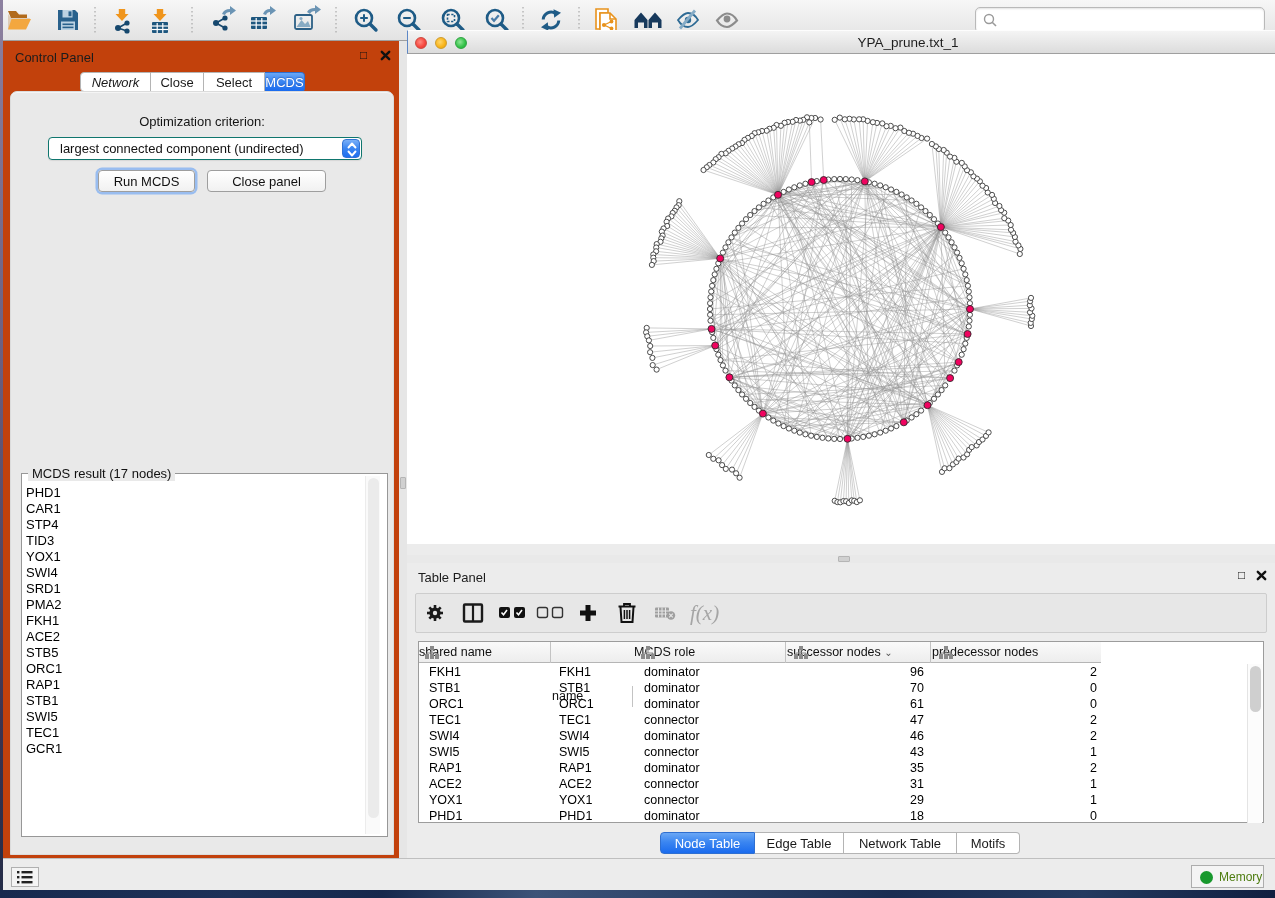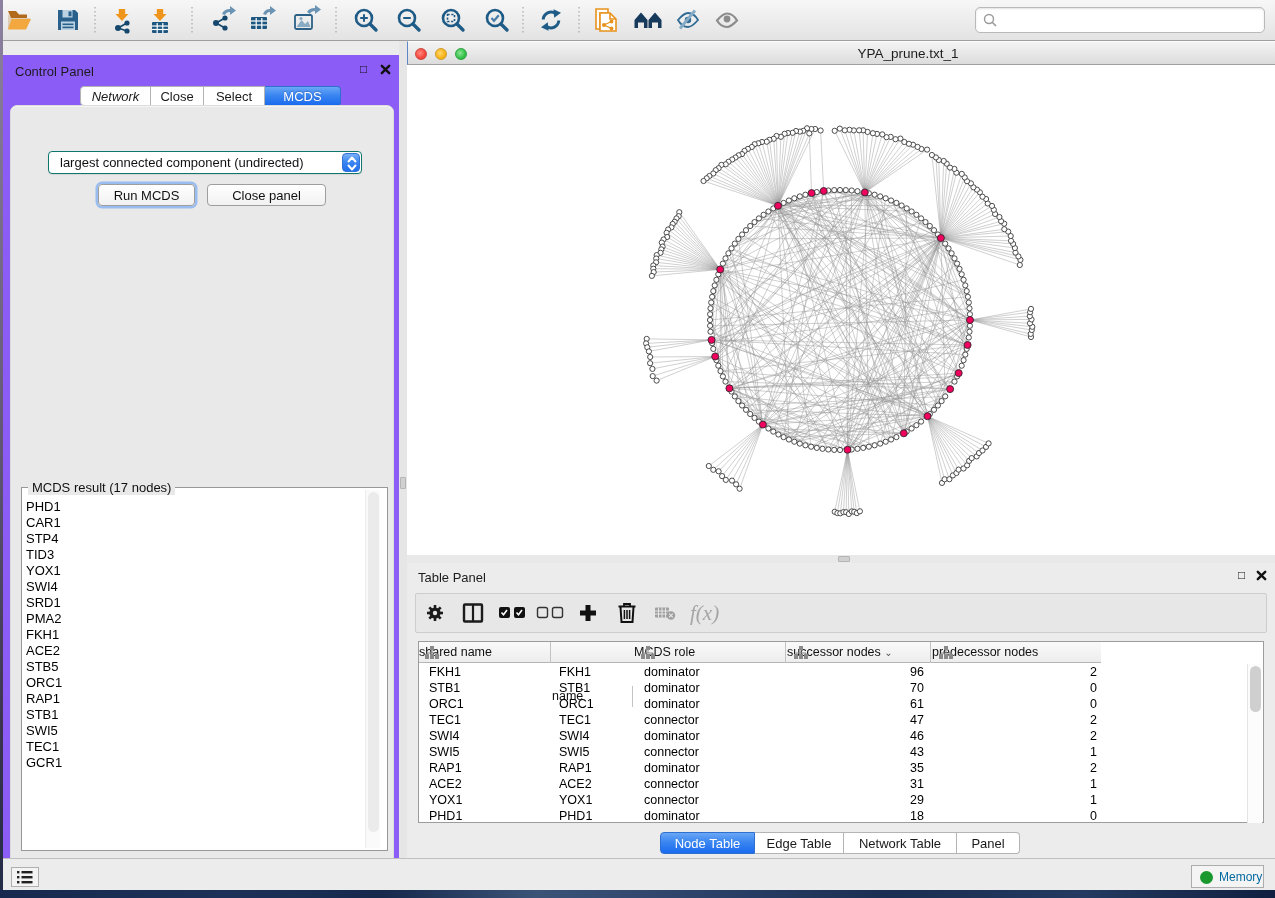--- a/index.html
+++ b/index.html
@@ -11,21 +11,21 @@
 #desk-left { left:0; top:0; width:3px; height:898px; background:linear-gradient(#8d81a0,#6b5f80 40%,#3c3450 80%,#222b47); }
 #desk-bottom { left:0; top:890px; width:1275px; height:8px;
   background:linear-gradient(90deg,#17294e 0%,#1d3158 18%,#16284c 30%,#3c5378 42%,#2c4268 55%,#1a2d52 70%,#243a60 85%,#101f40 100%); }
 
 
 #toolbar { left:3px; top:0; width:1272px; height:41px; background:linear-gradient(#f7f7f7,#e3e3e3); border-bottom:1px solid #9f9f9f; }
 #searchbox { position:absolute; left:972px; top:7px; width:290px; height:26px; background:#fff; border:1px solid #b9b9b9; border-radius:5px; box-shadow:inset 0 1px 2px rgba(0,0,0,0.12); }
 #searchbox svg { position:absolute; left:7px; top:5px; }
 
 
-#cpanel { left:3px; top:41px; width:396px; height:817px; background:#8b5cf6;margin-top:14px; }
+#cpanel { left:3px; top:41px; width:396px; height:817px; background:#c2410c; }
 #cpanel-title { position:absolute; left:12px; top:9px; font-size:13px; color:#1c1c1c; }
 .wicons { position:absolute; top:7px; font-size:12px; color:#111; }
 #cp-tabs { position:absolute; left:77px; top:31px; height:20px; display:flex; font-size:13px; }
 .tab { background:#fff; border:1px solid #b4b4b4; border-left:none; color:#1a1a1a; display:flex; align-items:center; justify-content:center; }
 .tab.first { border-left:1px solid #b4b4b4; border-radius:4px 0 0 4px; }
 .tab.sel { background:linear-gradient(#6aa7f5,#3b86f1 45%,#1a6bee); border-color:#2f6fd0; color:#fff; border-radius:0 4px 4px 0; text-shadow:0 -1px 1px rgba(0,0,60,0.25); }
 #cp-content { position:absolute; left:7px; top:50px; width:384px; height:764px; background:#e9e9e9; border:1px solid #dcdcdc; border-radius:7px 7px 0 0; box-shadow:inset 0 1px 0 #f5f5f5; }
 #opt-label { position:absolute; left:0; width:100%; top:22px; text-align:center; font-size:13px; color:#141414; }
 #dropdown { position:absolute; left:37px; top:45px; width:314px; height:23px; background:#fff; border:1px solid #0f766e; border-radius:4px; box-shadow:0 1px 1px rgba(0,0,0,0.08); font-size:13px; color:#111; line-height:21px; padding-left:11px; }
 #dd-btn { position:absolute; right:1px; top:1px; width:18px; height:19px; border-radius:4px; background:linear-gradient(#7ab0f8,#3b86f1 48%,#1f6fee); border:1px solid #3173d4; }
@@ -36,21 +36,21 @@
 #mcds-legend { position:absolute; left:6px; top:-8px; background:#e9e9e9; padding:0 4px; font-size:13px; color:#111; }
 #mcds-list { position:absolute; left:1px; top:11px; width:345px; font-size:13px; color:#000; line-height:16px; padding-left:3px; }
 #mcds-scroll { position:absolute; right:7px; top:2px; width:15px; height:358px; background:#fafafa; border-left:1px solid #ececec; }
 #mcds-thumb { position:absolute; left:2px; top:2px; width:11px; height:340px; background:#ebebeb; border-radius:6px; }
 
 
 #vsplit { left:399px; top:41px; width:8px; height:817px; background:#e6e6e6; }
 #vsplit-handle { position:absolute; left:1px; top:436px; width:6px; height:12px; background:#d0d0d0; border:1px solid #b5b5b5; border-radius:1px; }
 
 
-#netpanel { left:407px; top:41px; width:868px; height:514px; background:#ec4899;text-decoration:underline; }
+#netpanel { left:407px; top:30px; width:868px; height:514px; background:#ec4899;text-decoration:underline; }
 #net-titlebar { position:absolute; left:0; top:0; width:868px; height:24px; background:linear-gradient(#f4f4f4,#dcdcdc); border-bottom:1px solid #9f9f9f; border-top:1px solid #fdfdfd; border-left:1px solid #5d87c6; }
 #net-title { position:absolute; left:0; top:4px; width:1000px; text-align:center; font-size:13.5px; color:#1d1d1d; }
 .tl { position:absolute; top:6px; width:12px; height:12px; border-radius:50%; }
 #net-canvas { position:absolute; left:0; top:24px; width:868px; height:490px; background:#fff; overflow:hidden; }
 
 
 #hsplit { left:407px; top:555px; width:868px; height:8px; background:#e9e9e9; }
 #hsplit-handle { position:absolute; left:431px; top:1px; width:12px; height:6px; background:#d0d0d0; border:1px solid #b5b5b5; border-radius:1px; }
 
 
@@ -72,21 +72,21 @@
 #tp-thumb { position:absolute; left:2px; top:2px; width:11px; height:46px; background:#cfcfcf; border-radius:6px; }
 #tp-tabs { position:absolute; left:253px; top:269px; height:22px; display:flex; font-size:13px; }
 .btab { background:#fff; border:1px solid #b4b4b4; border-left:none; color:#1a1a1a; display:flex; align-items:center; justify-content:center; }
 .btab.first { border-left:1px solid #b4b4b4; border-radius:4px 0 0 4px; }
 .btab.sel { background:linear-gradient(#6aa7f5,#3b86f1 45%,#1a6bee); border-color:#2f6fd0; color:#fff; border-radius:4px 0 0 4px; }
 .btab.last { border-radius:0 4px 4px 0; }
 
 
 #statusbar { left:3px; top:858px; width:1272px; height:32px; background:#ececec; border-top:1px solid #bfbfbf; }
 #list-btn { position:absolute; left:8px; top:8px; width:28px; height:20px; background:#f4f4f4; border:1px solid #b0b0b0; }
-#mem-btn { position:absolute; left:1188px; top:6px; width:73px; height:23px; background:#f4f4f4; border:1px solid #adadad; font-size:12px; color:#0369a1; }
+#mem-btn { position:absolute; left:1188px; top:6px; width:73px; height:23px; background:#f4f4f4; border:1px solid #adadad; font-size:12px; color:#4d7c0f; }
 #mem-dot { position:absolute; left:8px; top:5px; width:13px; height:13px; border-radius:50%; background:#18982d; }
 #mem-txt { position:absolute; left:27px; top:4px; }
 </style>
 </head>
 <body>
 <div class="abs" id="desk-left"></div>
 
 <div class="abs" id="toolbar">
 <svg width="1272" height="41">
 
@@ -246,23 +246,24 @@
 <div class="abs" id="cpanel">
   <div id="cpanel-title">Control Panel</div>
   <div class="wicons" style="left:357px;">□</div>
   <div class="wicons" style="left:377px;top:9px;"><svg width="11" height="11">
         <path d="M1.8,1.8 L9.2,9.2 M9.2,1.8 L1.8,9.2" stroke="#111" stroke-width="2.4" stroke-linecap="round"></path>
       </svg></div>
   <div id="cp-tabs">
     <div class="tab first" style="width:71px;font-style:italic;">Network</div>
     <div class="tab" style="width:53px;">Close</div>
     <div class="tab" style="width:61px;">Select</div>
-    <div class="tab sel" style="width:76px;">MCDS</div>
+    <div class="tab sel" style="width:40px;">MCDS</div>
   </div>
   <div id="cp-content">
+    <div id="opt-label">Optimization criterion:</div>
     <div id="dropdown">largest connected component (undirected)<div id="dd-btn"><svg width="18" height="19">
             <g fill="none" stroke="#fff" stroke-width="1.9" stroke-linecap="round" stroke-linejoin="round">
               <path d="M5.5,7.5 L9,3.5 L12.5,7.5"></path>
               <path d="M5.5,11.5 L9,15.5 L12.5,11.5"></path>
             </g>
           </svg></div></div>
     <div class="btn" id="btn-run">Run MCDS</div>
     <div class="btn" id="btn-close">Close panel</div>
     <div id="mcds-group">
       <div id="mcds-legend">MCDS result (17 nodes)</div>
@@ -809,21 +810,21 @@
         </div>
     </div>
     <div id="tp-scroll">
         <div id="tp-thumb"></div>
       </div>
   </div>
   <div id="tp-tabs">
     <div class="btab sel first" style="width:95px;">Node Table</div>
     <div class="btab" style="width:89px;">Edge Table</div>
     <div class="btab" style="width:113px;text-align:center;">Network Table</div>
-    <div class="btab last" style="width:63px;">Panel</div>
+    <div class="btab last" style="width:63px;">Motifs</div>
   </div>
 </div>
 
 <div class="abs" id="statusbar">
   <div id="list-btn">
     <svg width="26" height="18">
       <g fill="#222">
           <rect x="5" y="3" width="2.4" height="2.4"></rect>
           <rect x="5" y="8" width="2.4" height="2.4"></rect>
           <rect x="5" y="13" width="2.4" height="2.4"></rect>

